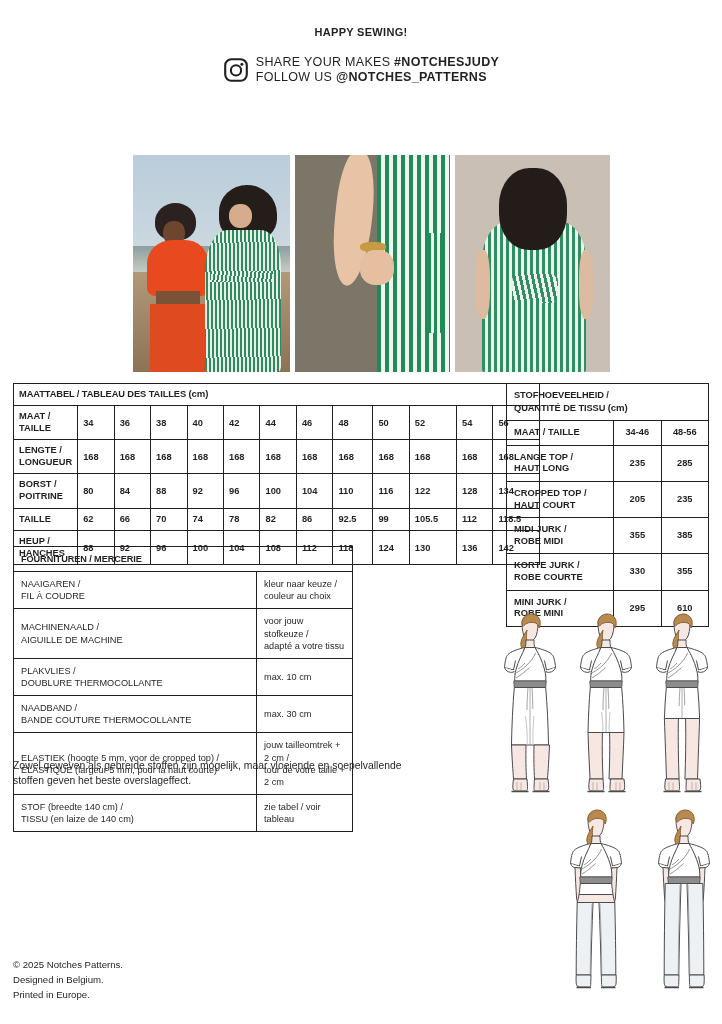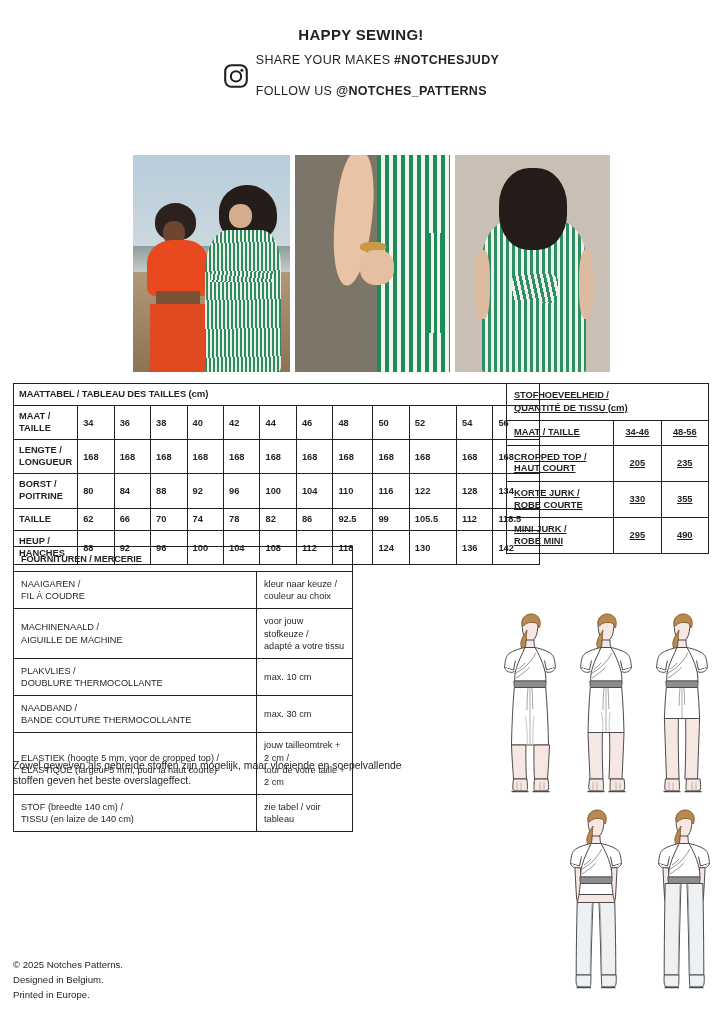--- a/index.html
+++ b/index.html
@@ -13,28 +13,28 @@
   }
 
   
   .header {
     padding-top: 26px;
     display: flex;
     flex-direction: column;
     align-items: center;
   }
   .header-title {
-    font-size: 15px;
+    font-size: 11px;
     font-weight: bold;
     letter-spacing: 0.3px;
-    margin-bottom: 10px;
+    margin-bottom: 17px;
   }
   .header-rows { display: flex; align-items: center; gap: 7px; }
   .ig-icon { width: 26px; height: 26px; flex: none; }
-  .header-lines { display: flex; flex-direction: column; gap: 17px; }
+  .header-lines { display: flex; flex-direction: column; gap: 1px; }
   .header-line {
     font-size: 12.5px;
     font-weight: bold;
     letter-spacing: 0.3px;
     white-space: nowrap;
   }
   .hl-reg { font-weight: 500; }
 
   
   .photos {
@@ -114,21 +114,21 @@
   
   .size-table {
     position: absolute; left: 13px; top: 383px; width: 527px;
   }
   .size-table td { padding: 5px 5px; font-size: 9.3px; font-weight: bold; }
   .size-table .rowlab { width: 58px; line-height: 1.25; }
   .size-table td.num { text-align: left; }
 
   
   .fab-table {
-    position: absolute; left: 506px; top: 383px; width: 203px; text-decoration: underline;
+    position: absolute; left: 506px; top: 383px; width: 203px;
   }
   .fab-table td { padding: 6px 7px; font-size: 9.3px; font-weight: bold; line-height:1.25; }
   .fab-table td.ctr { text-align: center; }
   .fab-table .fabhead td { font-size: 9.3px; margin-left: 21px; }
 
   
   .not-table {
     position: absolute; left: 13px; top: 546px; width: 340px;
   }
   .not-table td { padding: 6px 7px; font-size: 9.2px; line-height: 1.32; }
@@ -297,33 +297,43 @@
   <tbody>
     <tr>
       <td class="tbl-title" colspan="3"><span>STOFHOEVEELHEID /</span><br><span>QUANTITÉ DE TISSU</span> <span class="unit">(cm)</span></td>
     </tr>
     <tr class="fabhead">
       <td>MAAT / TAILLE</td>
       <td class="ctr">34-46</td>
       <td class="ctr">48-56</td>
     </tr>
     <tr>
+      <td>LANGE TOP /<br>HAUT LONG</td>
+      <td class="ctr">235</td>
+      <td class="ctr">285</td>
+    </tr>
+    <tr>
       <td>CROPPED TOP /<br>HAUT COURT</td>
       <td class="ctr">205</td>
       <td class="ctr">235</td>
     </tr>
     <tr>
+      <td>MIDI JURK /<br>ROBE MIDI</td>
+      <td class="ctr">355</td>
+      <td class="ctr">385</td>
+    </tr>
+    <tr>
       <td>KORTE JURK /<br>ROBE COURTE</td>
       <td class="ctr">330</td>
       <td class="ctr">355</td>
     </tr>
     <tr>
       <td>MINI JURK /<br>ROBE MINI</td>
       <td class="ctr">295</td>
-      <td class="ctr">490</td>
+      <td class="ctr">610</td>
     </tr>
   </tbody>
 </table>
 
 <table class="tbl not-table">
   <tbody>
     <tr>
       <td class="tbl-title" colspan="2">FOURNITUREN / MERCERIE</td>
     </tr>
     <tr>

